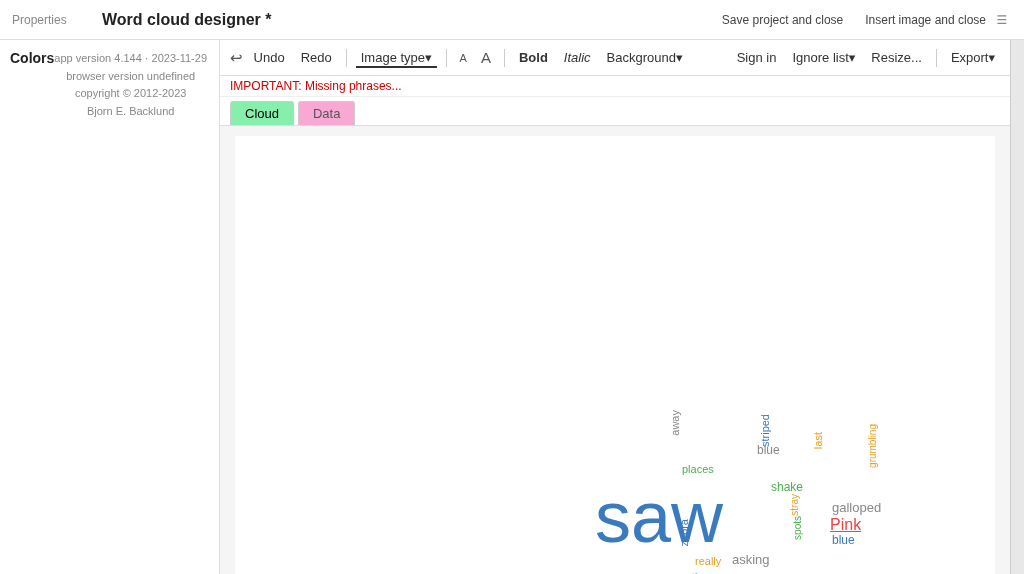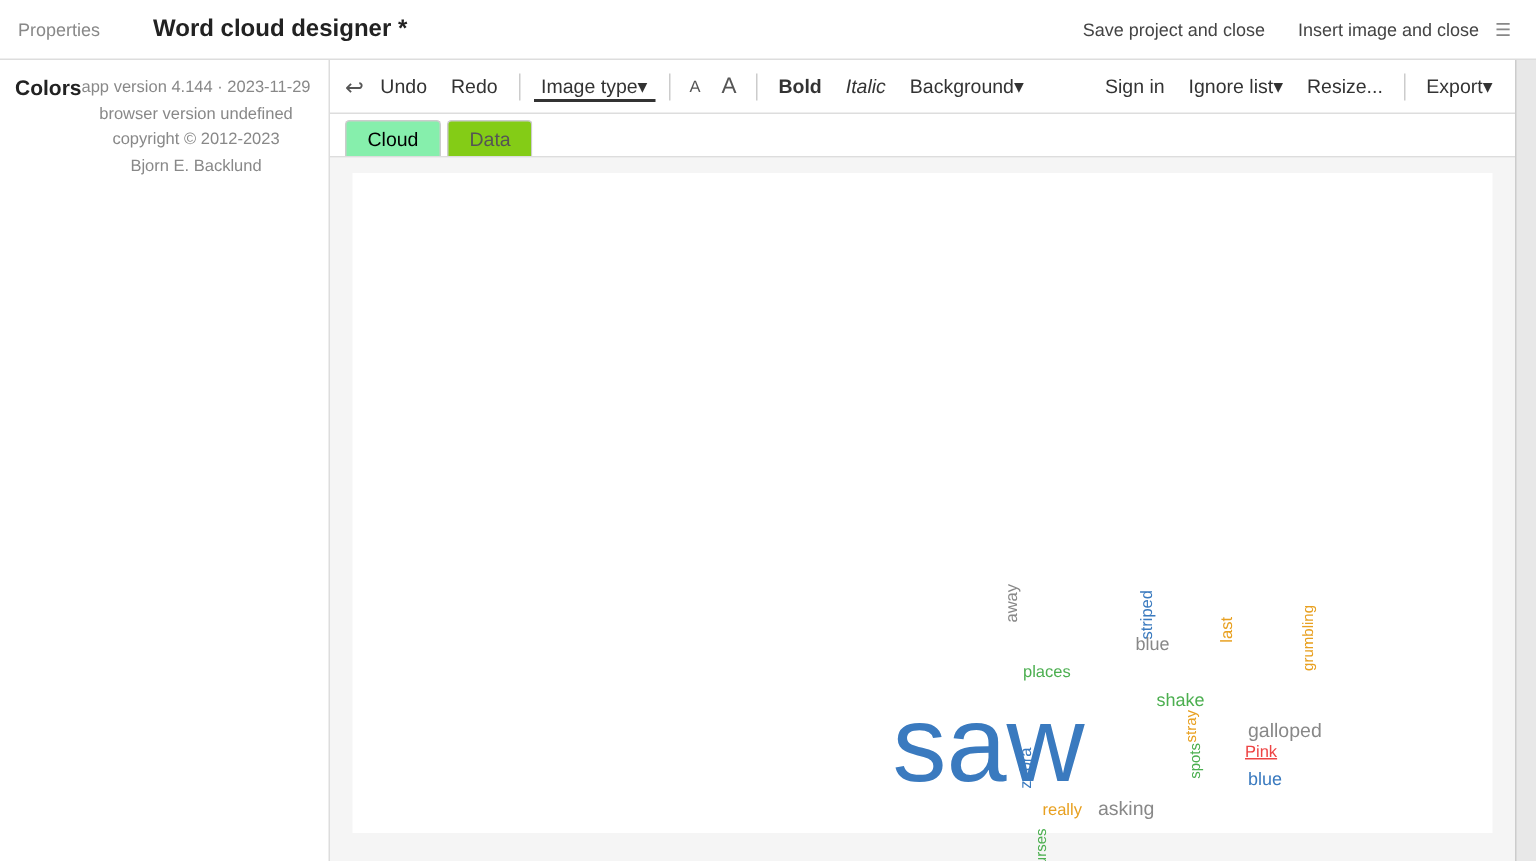--- a/index.html
+++ b/index.html
@@ -53,21 +53,21 @@
     
     #alert-bar {
       background: #fff; color: #c00; font-size: 12px; padding: 3px 10px;
       border-bottom: 1px solid #eee; flex-shrink: 0;
     }
 
     
     #tabs { display: flex; background: #fff; border-bottom: 1px solid #ddd; padding: 4px 10px 0; flex-shrink: 0; }
     .tab {
       padding: 4px 14px; cursor: pointer; font-size: 13px; color: #555;
-      border: 1px solid #ccc; border-bottom: none; background: #84cc16; margin-right: 4px;
+      border: 1px solid #ccc; border-bottom: none; background: #f9a8d4; margin-right: 4px;
       border-radius: 3px 3px 0 0;
     }
     .tab.active { background: #86efac; color: #000; font-weight: 500; }
 
     
     #canvas-area {
       flex: 1; overflow: auto; display: flex; justify-content: center; align-items: flex-start;
       padding: 10px;
     }
     #word-cloud-canvas {
@@ -136,40 +136,43 @@
       <button class="toolbar-btn">
         <span>Ignore list</span><span>▾</span>
       </button>
       <button class="toolbar-btn">Resize...</button>
       <div class="toolbar-separator"></div>
       <button class="toolbar-btn">
         <span>Export</span><span>▾</span>
       </button>
     </div>
 
+    <div id="alert-bar">
+      <span>IMPORTANT: Missing phrases...</span>
+    </div>
 
     <div id="tabs">
       <div class="tab active">Cloud</div>
       <div class="tab">Data</div>
     </div>
 
     <div id="canvas-area">
       <div id="word-cloud-canvas">
 
       <span class="word" style="left: 360px; top: 345px; font-size: 72px; color: rgb(58, 122, 191);">saw</span>
           <span class="word" style="left: 435px; top: 274px; font-size: 11px; color: rgb(136, 136, 136); transform-origin: left top; transform: rotate(-90deg) translateX(-100%);">away</span>
           <span class="word" style="left: 525px; top: 278px; font-size: 11px; color: rgb(58, 122, 191); transform-origin: left top; transform: rotate(-90deg) translateX(-100%);">striped</span>
           <span class="word" style="left: 578px; top: 296px; font-size: 11px; color: rgb(232, 160, 32); transform-origin: left top; transform: rotate(-90deg) translateX(-100%);">last</span>
           <span class="word" style="left: 633px; top: 288px; font-size: 10px; color: rgb(232, 160, 32); transform-origin: left top; transform: rotate(-90deg) translateX(-100%);">grumbling</span>
           <span class="word" style="left: 522px; top: 308px; font-size: 12px; color: rgb(136, 136, 136);">blue</span>
           <span class="word" style="left: 536px; top: 345px; font-size: 12px; color: rgb(76, 175, 80);">shake</span>
           <span class="word" style="left: 447px; top: 328px; font-size: 11px; color: rgb(76, 175, 80);">places</span>
           <span class="word" style="left: 555px; top: 358px; font-size: 10px; color: rgb(232, 160, 32); transform-origin: left top; transform: rotate(-90deg) translateX(-100%);">stray</span>
           <span class="word" style="left: 597px; top: 365px; font-size: 13px; color: rgb(136, 136, 136);">galloped</span>
-          <span class="word" style="left: 595px; top: 381px; font-size: 11px; color: rgb(238, 68, 68); text-decoration: underline;">Pink</span>
+          <span class="word" style="left: 595px; top: 381px; font-size: 16px; color: rgb(238, 68, 68); text-decoration: underline;">Pink</span>
           <span class="word" style="left: 558px; top: 380px; font-size: 10px; color: rgb(76, 175, 80); transform-origin: left top; transform: rotate(-90deg) translateX(-100%);">spots</span>
           <span class="word" style="left: 597px; top: 398px; font-size: 12px; color: rgb(58, 122, 191);">blue</span>
           <span class="word" style="left: 444px; top: 383px; font-size: 11px; color: rgb(58, 122, 191); transform-origin: left top; transform: rotate(-90deg) translateX(-100%);">zebra</span>
           <span class="word" style="left: 497px; top: 417px; font-size: 13px; color: rgb(136, 136, 136);">asking</span>
           <span class="word" style="left: 460px; top: 420px; font-size: 11px; color: rgb(232, 160, 32);">really</span>
           <span class="word" style="left: 455px; top: 437px; font-size: 10px; color: rgb(76, 175, 80); transform-origin: left top; transform: rotate(-90deg) translateX(-100%);">nurses</span>
         </div>
     </div>
   </div>
 

